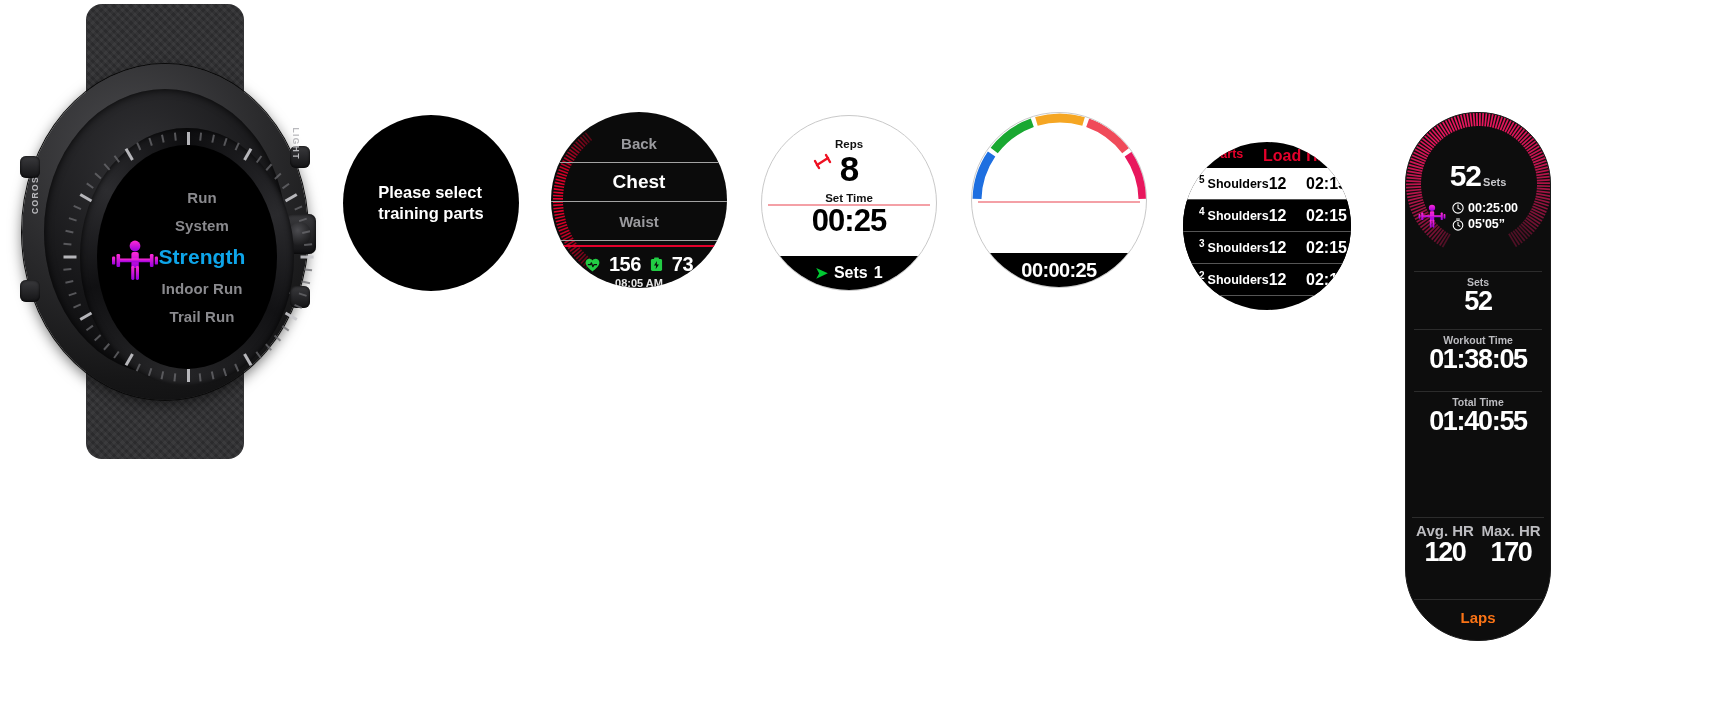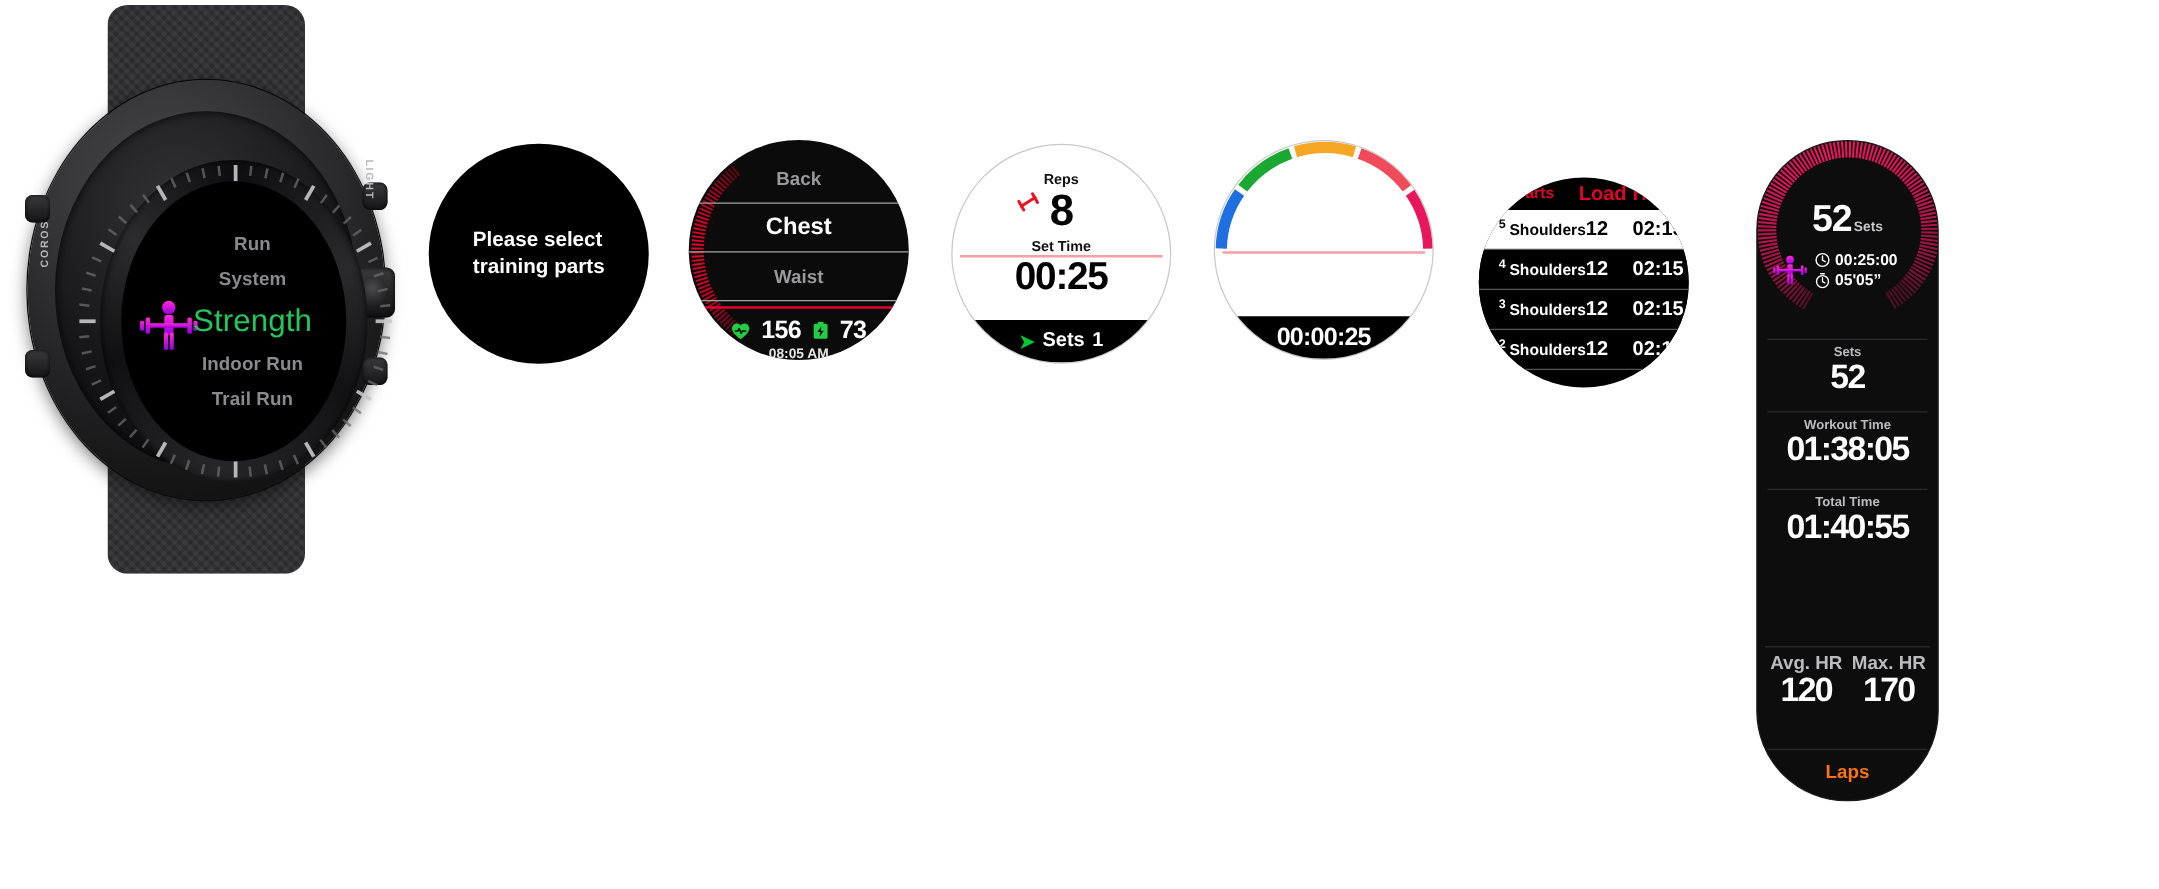--- a/index.html
+++ b/index.html
@@ -34,21 +34,21 @@
   .ticks{position:absolute;inset:0;border-radius:50%;}
   .ticks i{position:absolute;left:50%;top:4px;width:1.5px;height:8px;background:#6c6c70;
            transform-origin:50% 125px;opacity:.75;}
   .ticks i.maj{width:3px;height:13px;background:#c8c8cc;opacity:.9;}
   .display{position:absolute;left:53px;top:56px;width:180px;height:224px;border-radius:50%;
         background:#000;overflow:hidden;}
   .menu-list{position:absolute;inset:0;display:flex;flex-direction:column;justify-content:center;
         align-items:center;gap:11px;}
   .menu-list .mi{font-size:15px;color:#8a8a8e;font-weight:600;letter-spacing:.1px;
         width:100%;text-align:center;padding-left:30px;box-sizing:border-box;}
-  .menu-list .mi.sel{color:#22c55e;font-size:25px;font-weight:400;}
+  .menu-list .mi.sel{color:#0ea5e9;font-size:21px;font-weight:700;}
   .lift-icon{position:absolute;left:14px;top:94px;width:48px;height:42px;}
   .crown{position:absolute;right:-8px;top:150px;width:32px;height:40px;border-radius:7px;
         background:linear-gradient(180deg,#3b3b3e,#131315);box-shadow:inset 0 0 4px #000;}
   .crown:after{content:"";position:absolute;left:5px;top:8px;width:22px;height:24px;border-radius:50%;
         background:radial-gradient(circle at 40% 35%,#4b4b4f,#0c0c0d);}
   .pusher{position:absolute;width:20px;height:22px;border-radius:6px;
         background:linear-gradient(180deg,#3a3a3d,#141416);box-shadow:inset 0 0 3px #000;}
   .pusher.p1{right:-2px;top:82px;}
   .pusher.p2{right:-2px;top:222px;}
   .pusher.l1{left:-2px;top:92px;}

